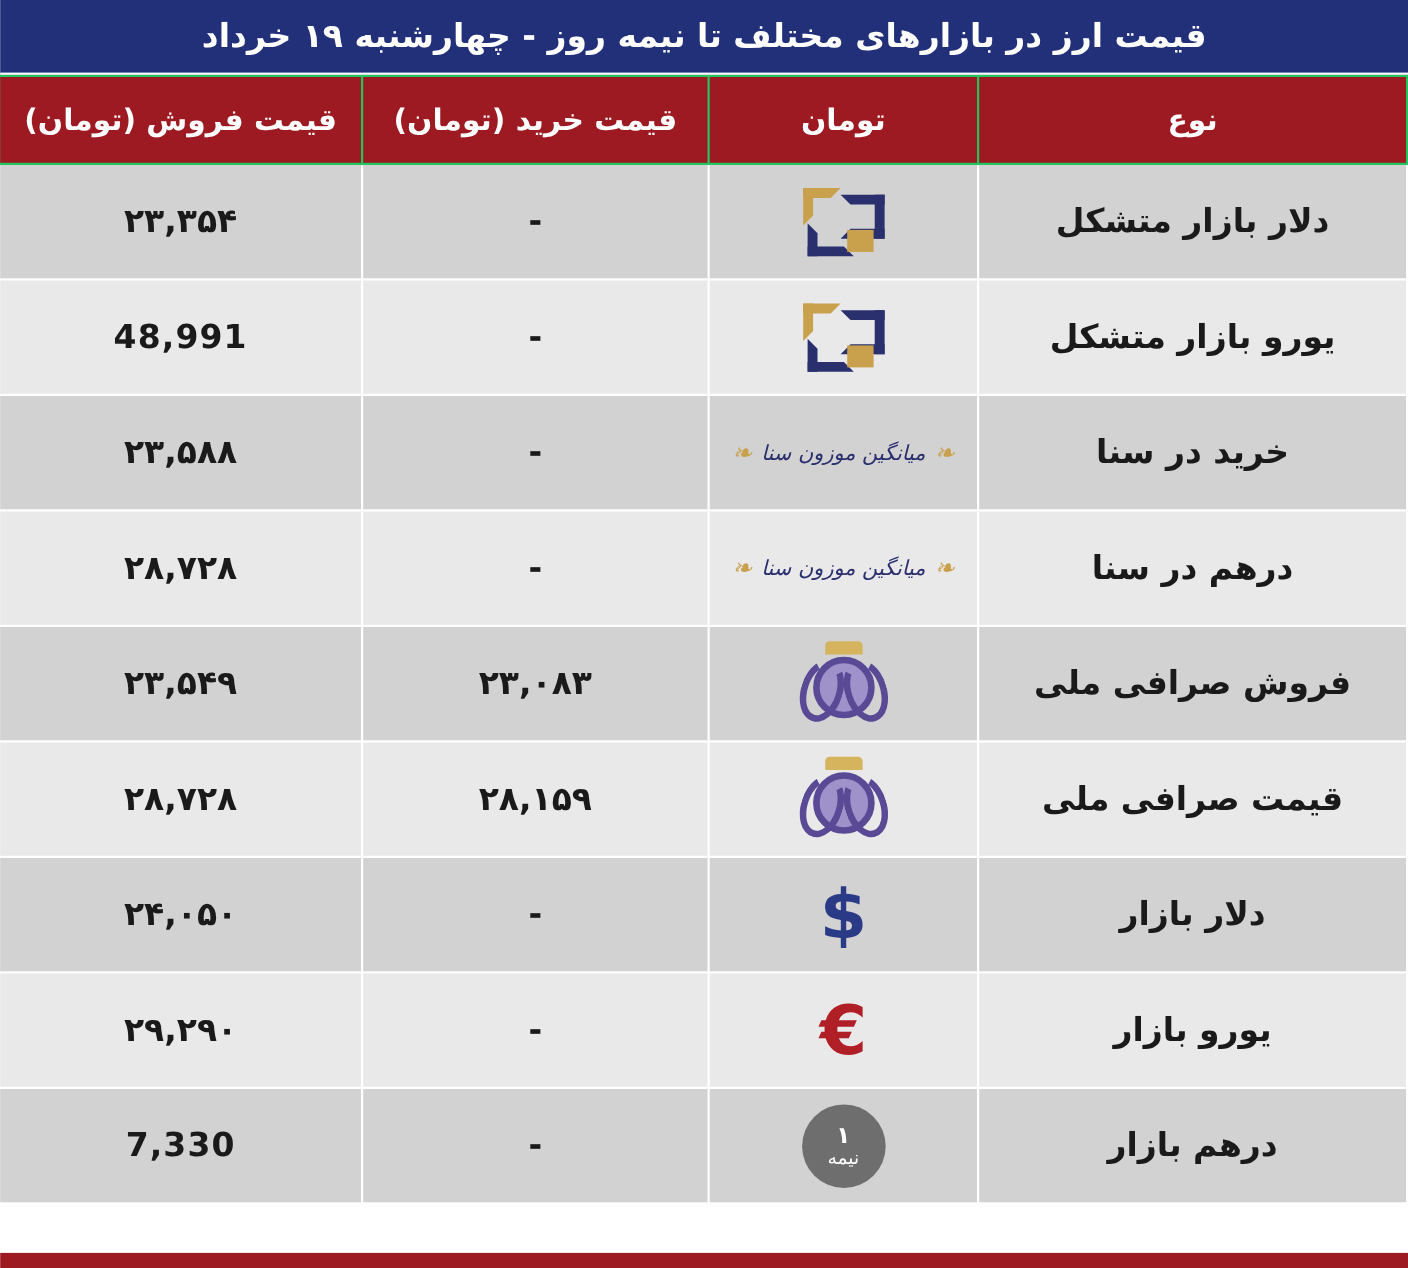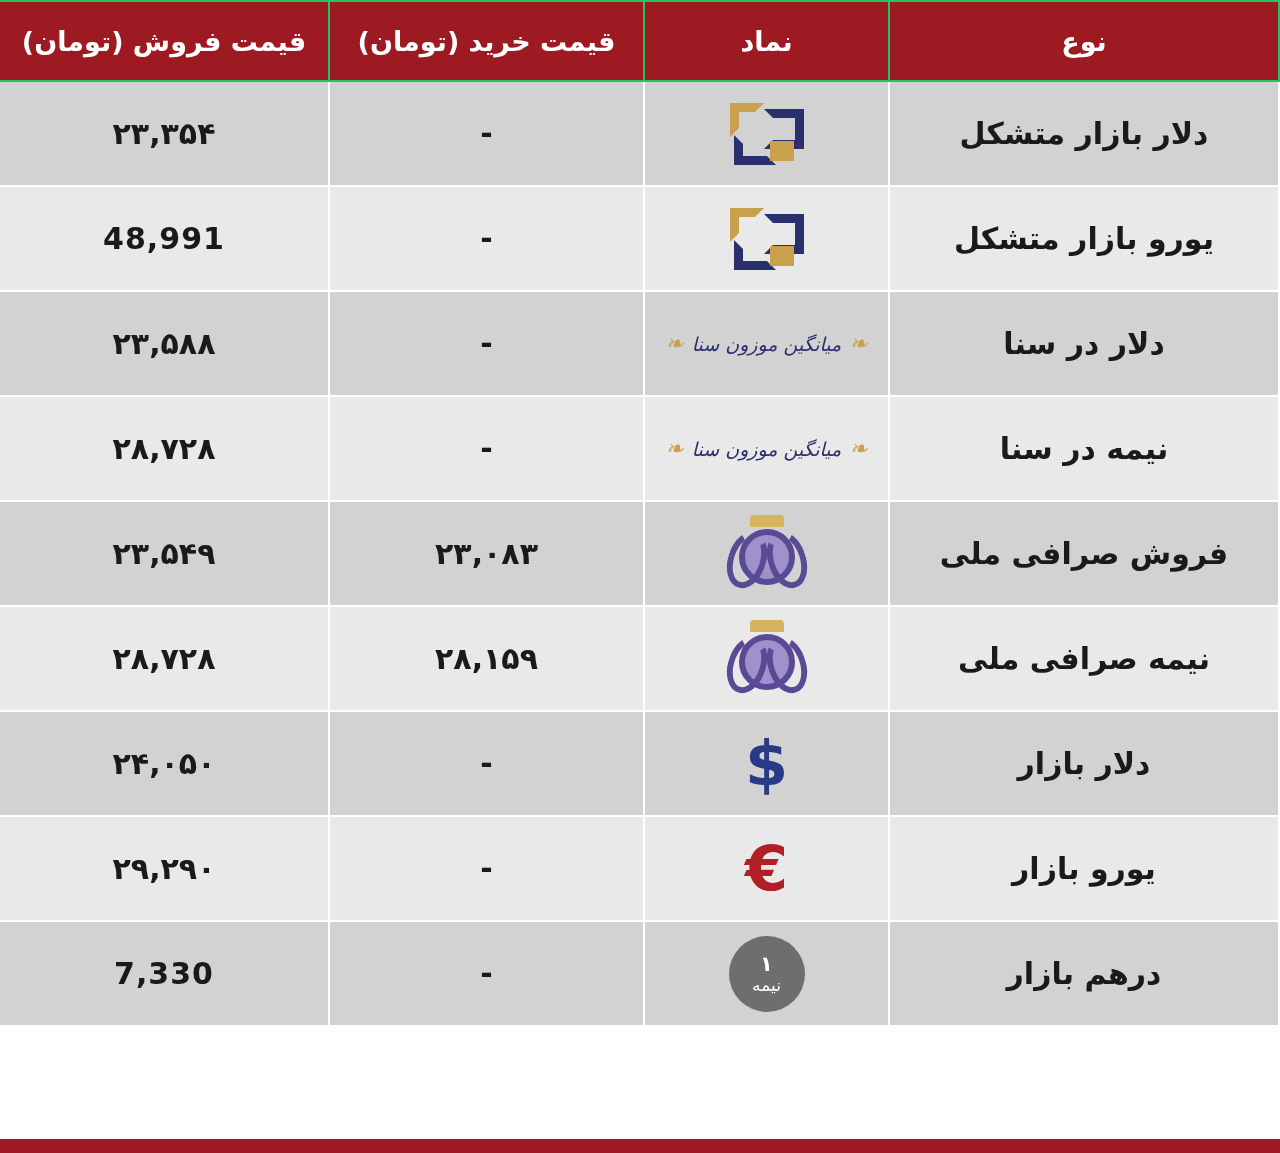--- a/index.html
+++ b/index.html
@@ -251,32 +251,33 @@
     z-index: 3;
   }
 </style>
 </head>
 <body>
 
 <div class="sheet">
 
   <div class="watermark">اقتصادنیوز</div>
 
+  <div class="title-bar">قیمت ارز در بازارهای مختلف تا نیمه روز  -  چهارشنبه ۱۹ خرداد</div>
 
   <table class="rates">
     <colgroup>
       <col class="col-type">
       <col class="col-symbol">
       <col class="col-buy">
       <col class="col-sell">
     </colgroup>
     <thead>
       <tr>
         <th>نوع</th>
-        <th>نماد</th>
+        <th>تومان</th>
         <th>قیمت خرید (تومان)</th>
         <th>قیمت فروش (تومان)</th>
       </tr>
     </thead>
     <tbody>
 
       <tr class="row-odd">
         <td class="type-cell">دلار بازار متشکل</td>
         <td>
           <div class="sym-wrap">
@@ -302,36 +303,36 @@
                 <span class="b3"></span>
                 <span class="b4"></span>
             </div>
           </div>
         </td>
         <td class="dash-cell">-</td>
         <td class="price-cell">48,991</td>
       </tr>
 
       <tr class="row-odd">
-        <td class="type-cell">دلار در سنا</td>
+        <td class="type-cell">خرید در سنا</td>
         <td>
           <div class="sym-wrap">
             <div class="sym-sana">
               <span class="floret">❧</span>
               <span>میانگین موزون سنا</span>
               <span class="floret">❧</span>
             </div>
           </div>
         </td>
         <td class="dash-cell">-</td>
         <td class="price-cell">۲۳,۵۸۸</td>
       </tr>
 
       <tr class="row-even">
-        <td class="type-cell">نیمه در سنا</td>
+        <td class="type-cell">درهم در سنا</td>
         <td>
           <div class="sym-wrap">
             <div class="sym-sana">
               <span class="floret">❧</span>
               <span>میانگین موزون سنا</span>
               <span class="floret">❧</span>
             </div>
           </div>
         </td>
         <td class="dash-cell">-</td>
@@ -348,21 +349,21 @@
               <span class="wing-l"></span>
                 <span class="wing-r"></span>
             </div>
           </div>
         </td>
         <td class="price-cell">۲۳,۰۸۳</td>
         <td class="price-cell">۲۳,۵۴۹</td>
       </tr>
 
       <tr class="row-even">
-        <td class="type-cell">نیمه صرافی ملی</td>
+        <td class="type-cell">قیمت صرافی ملی</td>
         <td>
           <div class="sym-wrap">
             <div class="sym-melli">
               <span class="crown"></span>
                 <span class="ring"></span>
               <span class="wing-l"></span>
                 <span class="wing-r"></span>
             </div>
           </div>
         </td>

